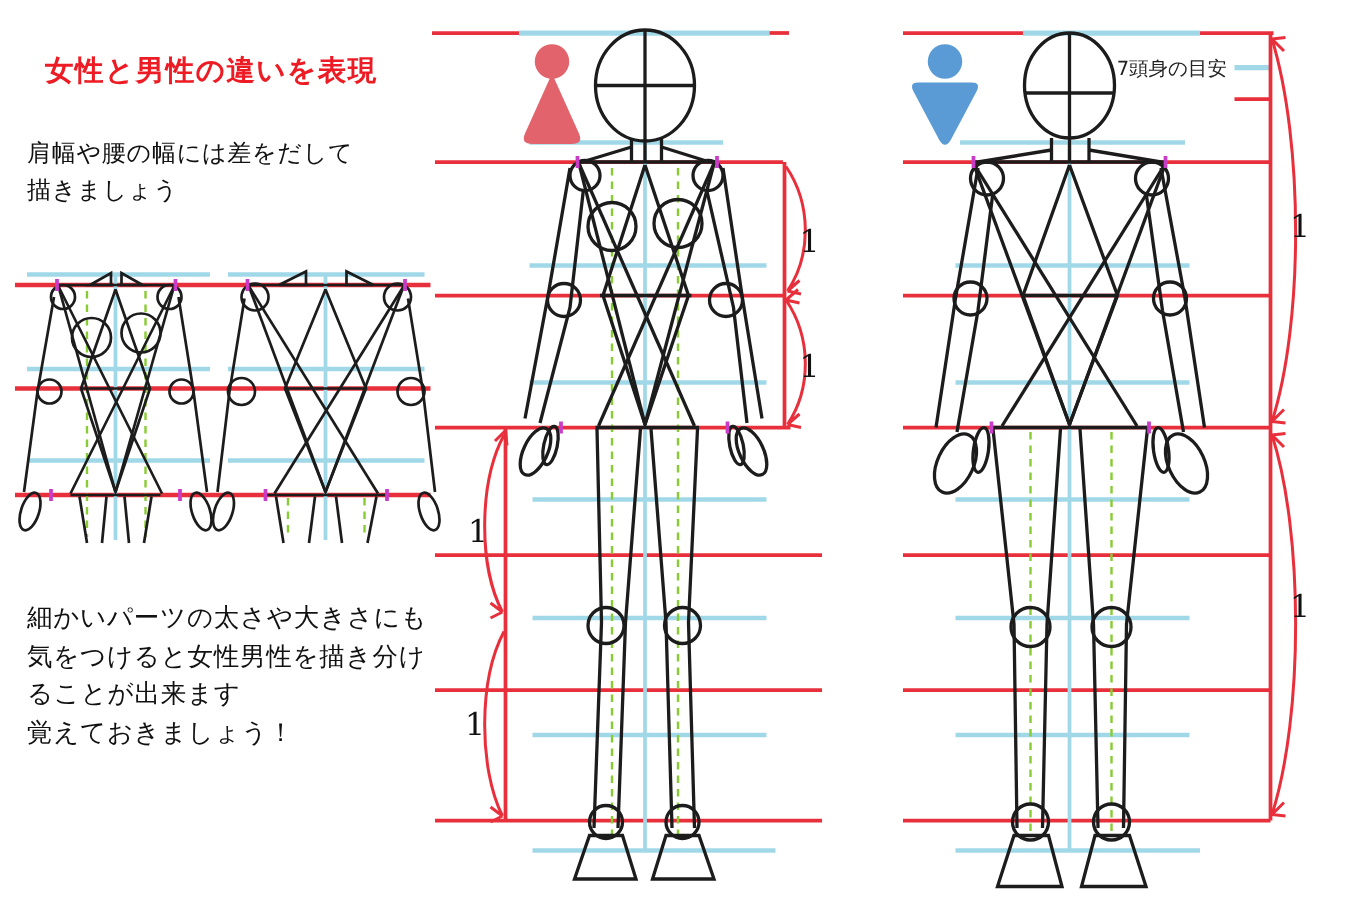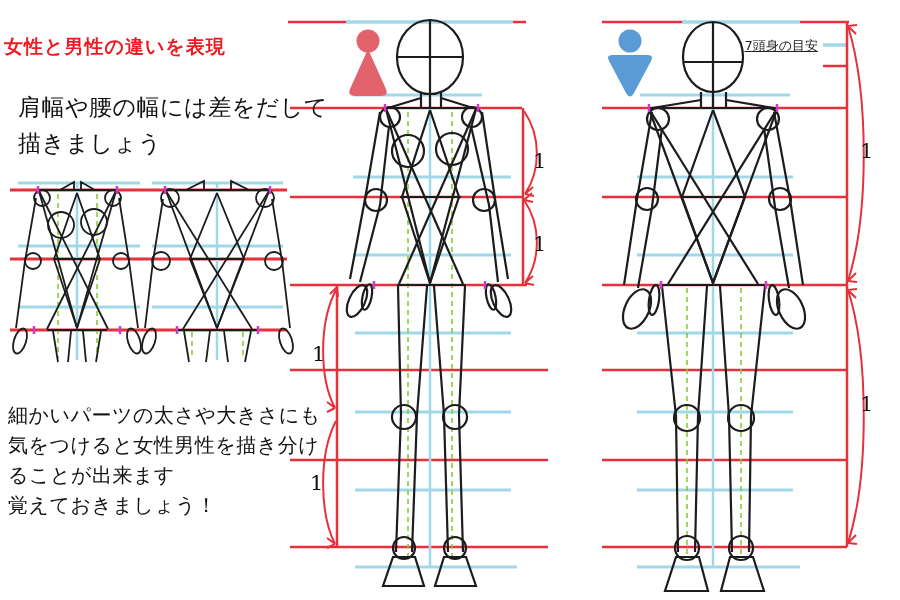--- a/index.html
+++ b/index.html
@@ -1,23 +1,23 @@
 <!DOCTYPE html>
 <html><head>
 <meta charset="utf-8">
 <style>
   html,body{margin:0;padding:0;background:#ffffff;}
   .stage{position:relative;width:900px;height:600px;background:#ffffff;overflow:hidden;
          font-family:"DejaVu Sans","Liberation Sans",sans-serif;}
   .stage svg{position:absolute;left:0;top:0;}
   .txt{position:absolute;color:#111;white-space:pre-line;}
-  .title{left:4px;top:34px;font-size:19px;font-weight:bold;color:#ed1c24;letter-spacing:1px;}
-  .note1{left:18px;top:90px;font-size:23px;line-height:1.55;letter-spacing:0.5px;}
-  .note2{left:8px;top:400px;font-size:20px;line-height:1.5;letter-spacing:0.5px;}
-  .legend-label{position:absolute;left:648px;width:170px;text-align:right;font-size:13px;color:#222;text-decoration:underline;}
+  .title{left:30px;top:34px;font-size:19px;font-weight:bold;color:#ed1c24;letter-spacing:1px;}
+  .note1{left:18px;top:90px;font-size:16px;line-height:1.55;letter-spacing:0.5px;}
+  .note2{left:18px;top:400px;font-size:17px;line-height:1.5;letter-spacing:0.5px;}
+  .legend-label{position:absolute;left:648px;width:170px;text-align:right;font-size:13px;color:#222;}
   .legend-head{top:37px;}
   .legend-div{top:58px;}
   .mlabel{font-family:"DejaVu Serif","Liberation Serif",serif;font-size:21px;fill:#111;}
   .blk{stroke:#1c1c1c;fill:none;}
   .red{stroke:#e8303c;fill:none;}
   .blu{stroke:#a0d8e8;fill:none;}
   .grn{stroke:#88cc33;fill:none;stroke-dasharray:5 4;}
   .pur{stroke:#c83cc8;fill:none;}
 </style>
 </head>

